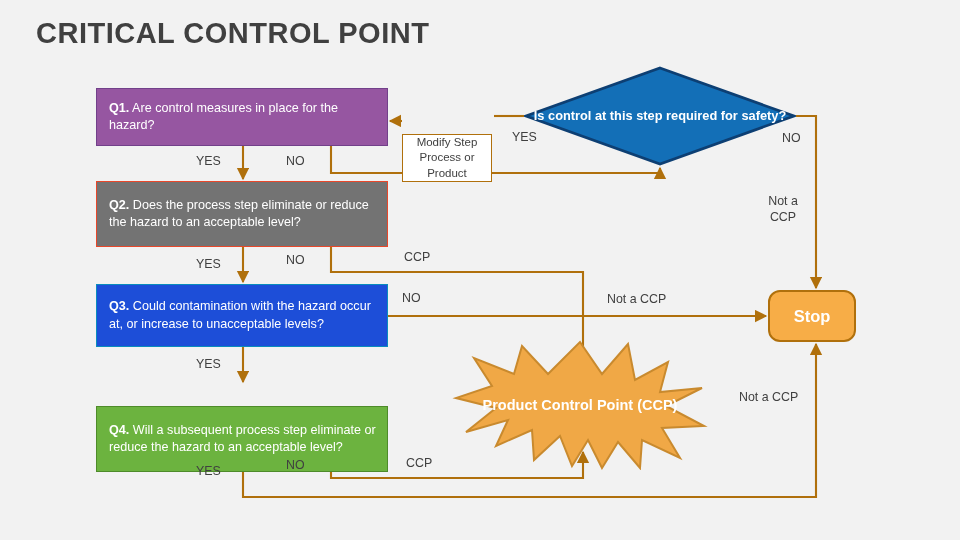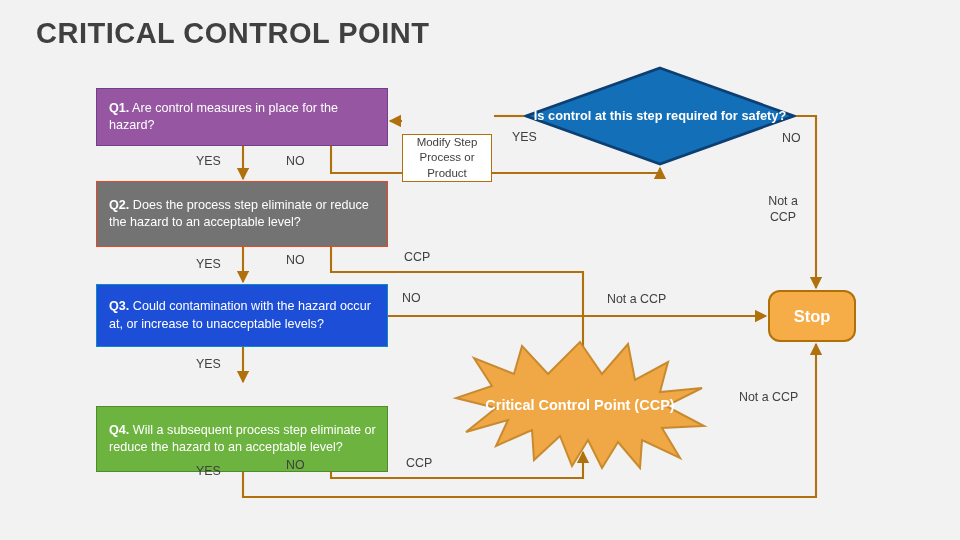--- a/index.html
+++ b/index.html
@@ -181,21 +181,21 @@
   </div>
 
   <div class="node" id="stop-node">
     <div class="txt">Stop</div>
   </div>
 
   <div id="burst-wrap">
     <svg width="256" height="130" viewBox="0 0 256 130" xmlns="http://www.w3.org/2000/svg">
       <polygon fill="#f0a846" stroke="#c98a2e" stroke-width="2" points="128,2 150,34 176,4 183,40 216,22 208,52 250,48 214,66 252,86 210,88 228,118 190,100 188,128 166,102 150,128 136,100 120,126 108,96 82,120 80,90 44,106 56,80 14,92 44,68 4,58 40,46 22,18 62,34 70,6 96,34"></polygon>
     </svg>
-    <div id="burst-label">Critical Control Point (CCP)</div>
+    <div id="burst-label">Product Control Point (CCP)</div>
   </div>
 
   <div class="edge-label" style="left:196px; top:154px;">YES</div>
   <div class="edge-label" style="left:286px; top:154px;">NO</div>
   <div class="edge-label" style="left:512px; top:130px;">YES</div>
   <div class="edge-label" style="left:782px; top:131px;">NO</div>
   <div class="edge-label ctr" style="left:757px; top:194px; width:52px; white-space:normal;">Not a CCP</div>
 
   <div class="edge-label" style="left:196px; top:257px;">YES</div>
   <div class="edge-label" style="left:286px; top:253px;">NO</div>

